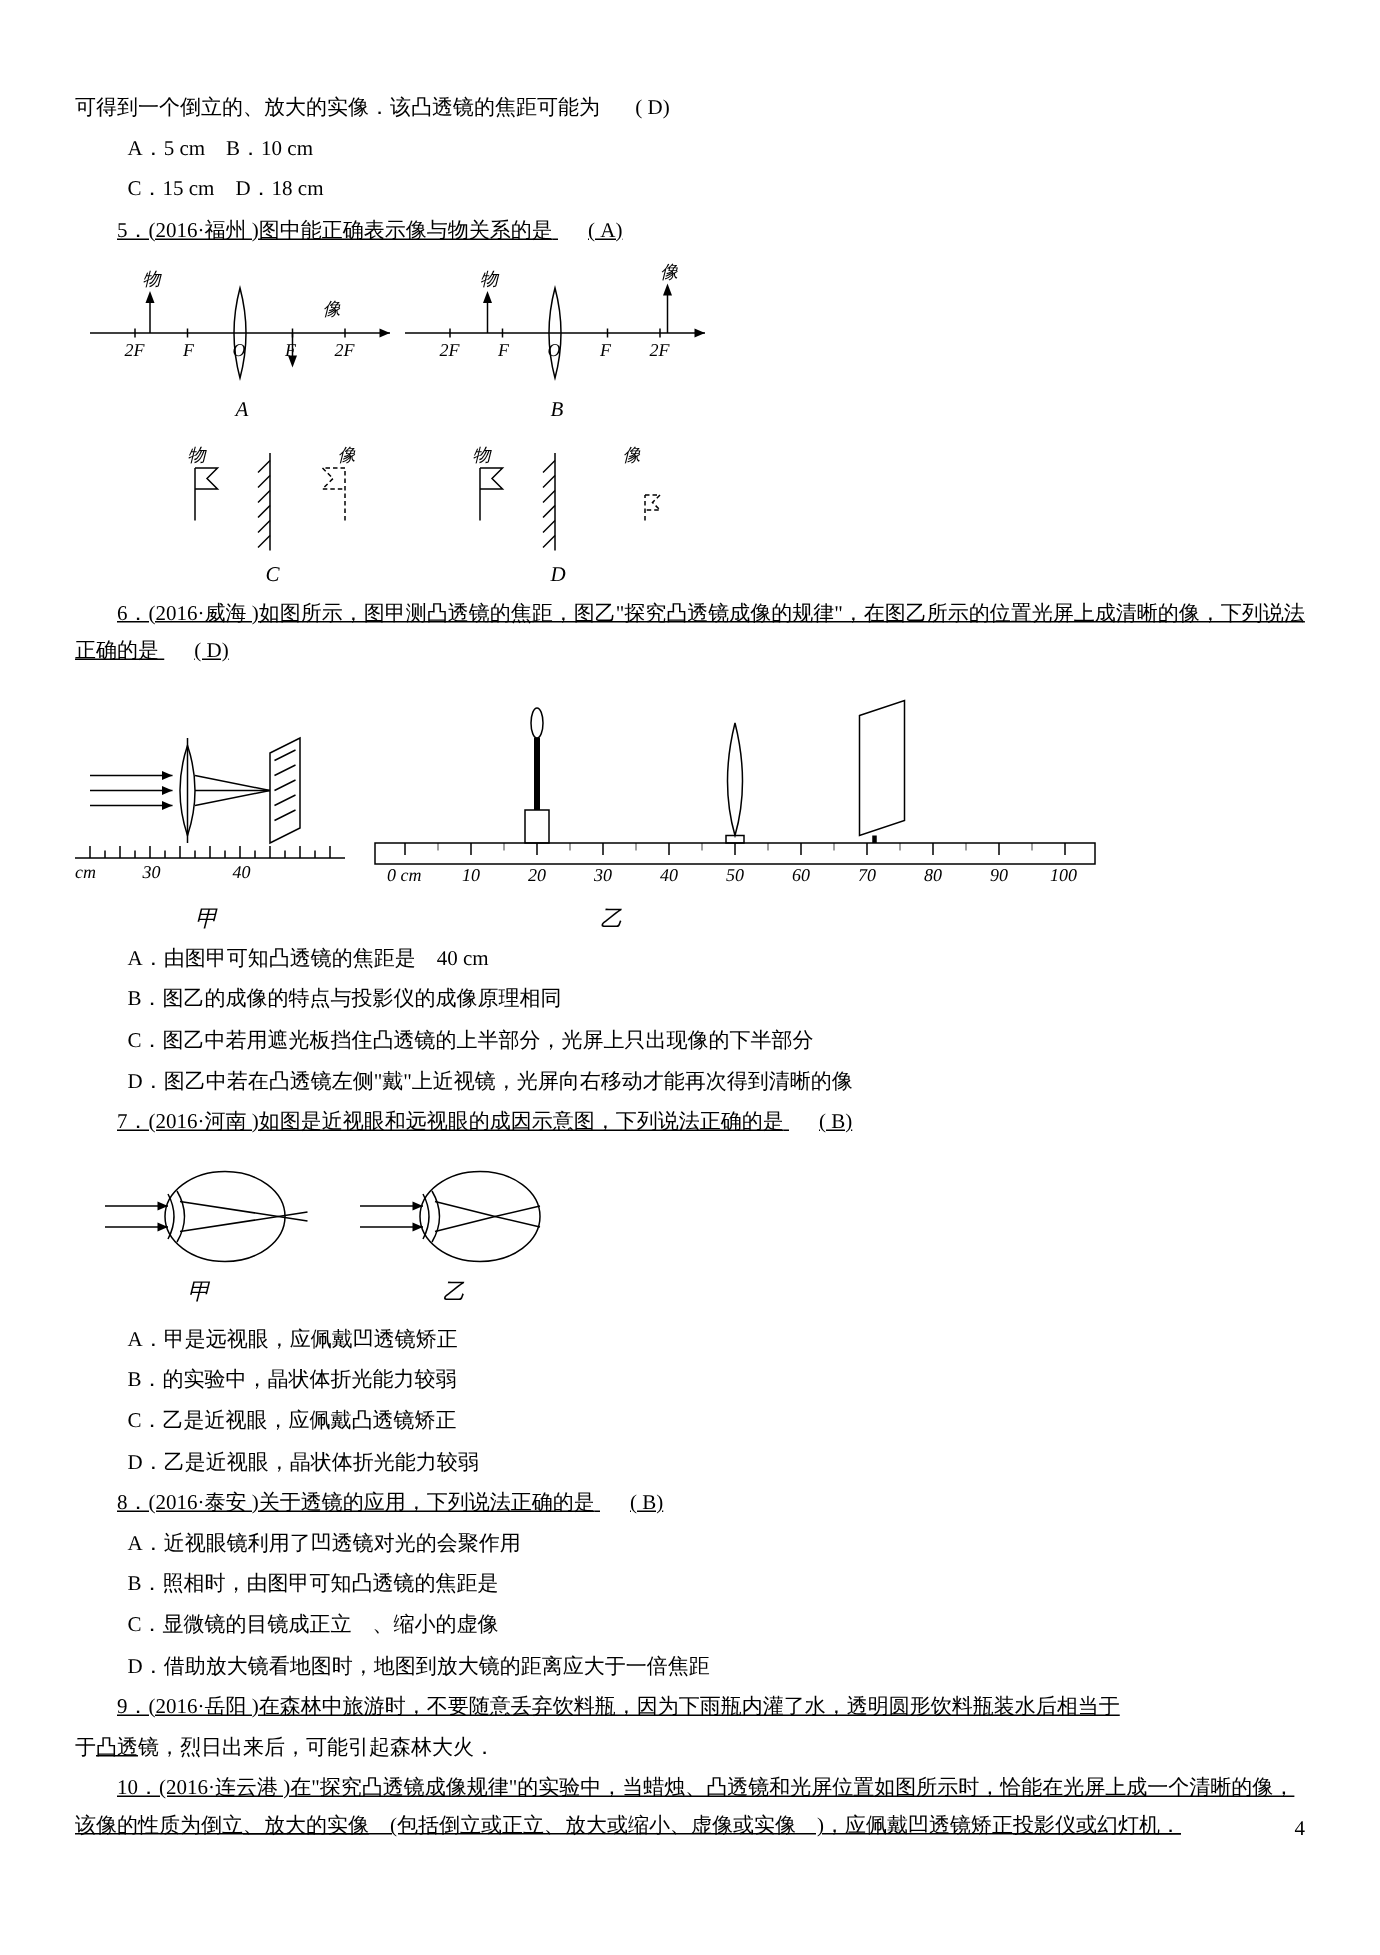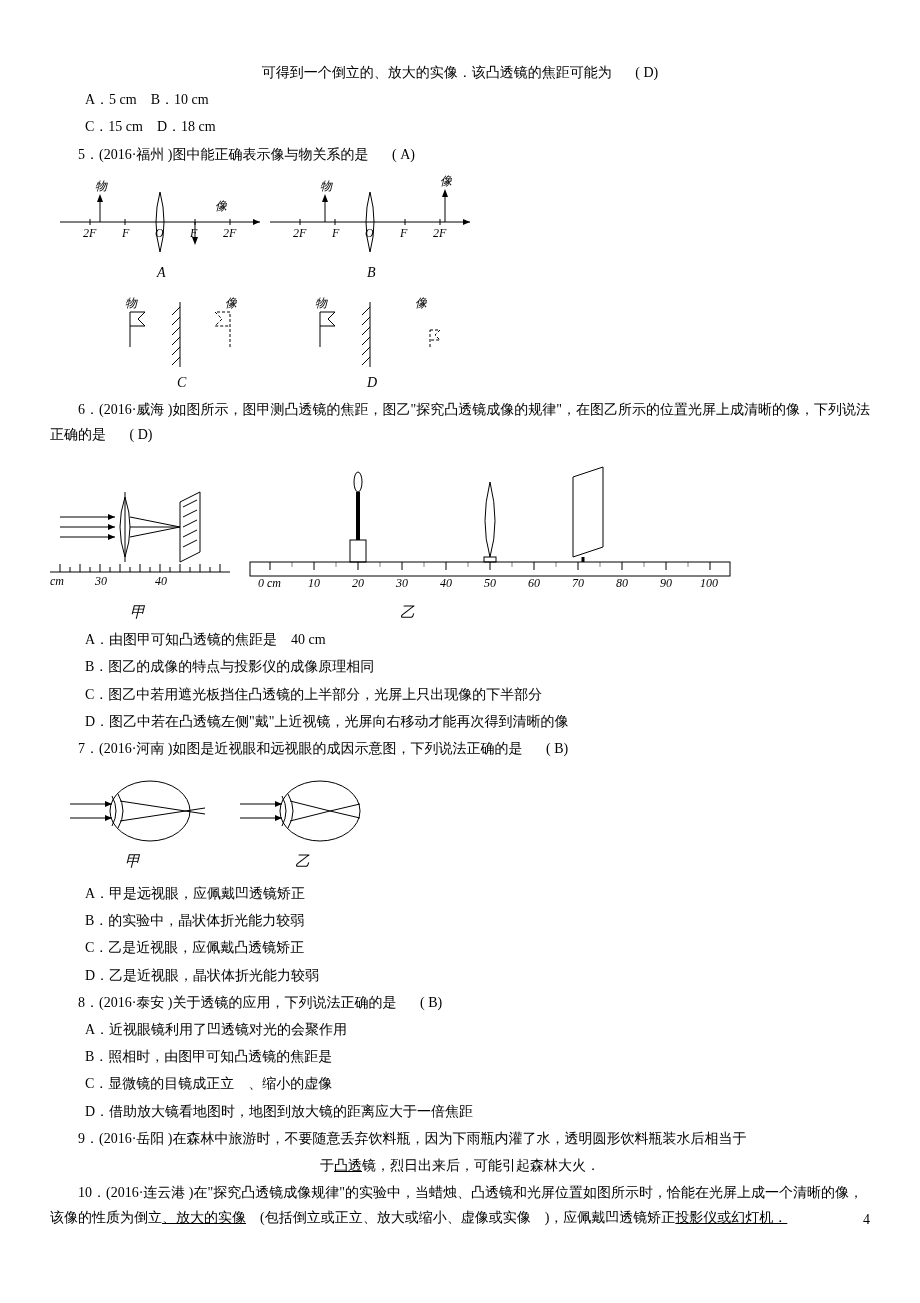--- a/index.html
+++ b/index.html
@@ -6,22 +6,22 @@
     body {
       font-family: "SimSun", "宋体", serif;
       font-size: 14px;
       line-height: 1.8;
       color: #000;
       background: #fff;
       width: 920px;
       padding: 60px 50px 40px 50px;
       position: relative;
     }
-    .para { text-indent: 0; margin-bottom: 2px; text-align: center; }
-    .para-indent { text-indent: 2em; margin-bottom: 2px; }
+    .para { text-indent: 0; margin-bottom: 2px; }
+    .para-indent { text-indent: 2em; margin-bottom: 2px; text-decoration: underline; }
     .option { text-indent: 2.5em; margin-bottom: 2px; }
     .answer { margin-left: 20px; }
     .underline { text-decoration: underline; }
     .page-num {
       position: absolute;
       bottom: 40px;
       right: 50px;
       font-size: 14px;
     }
     .diagram-block {

